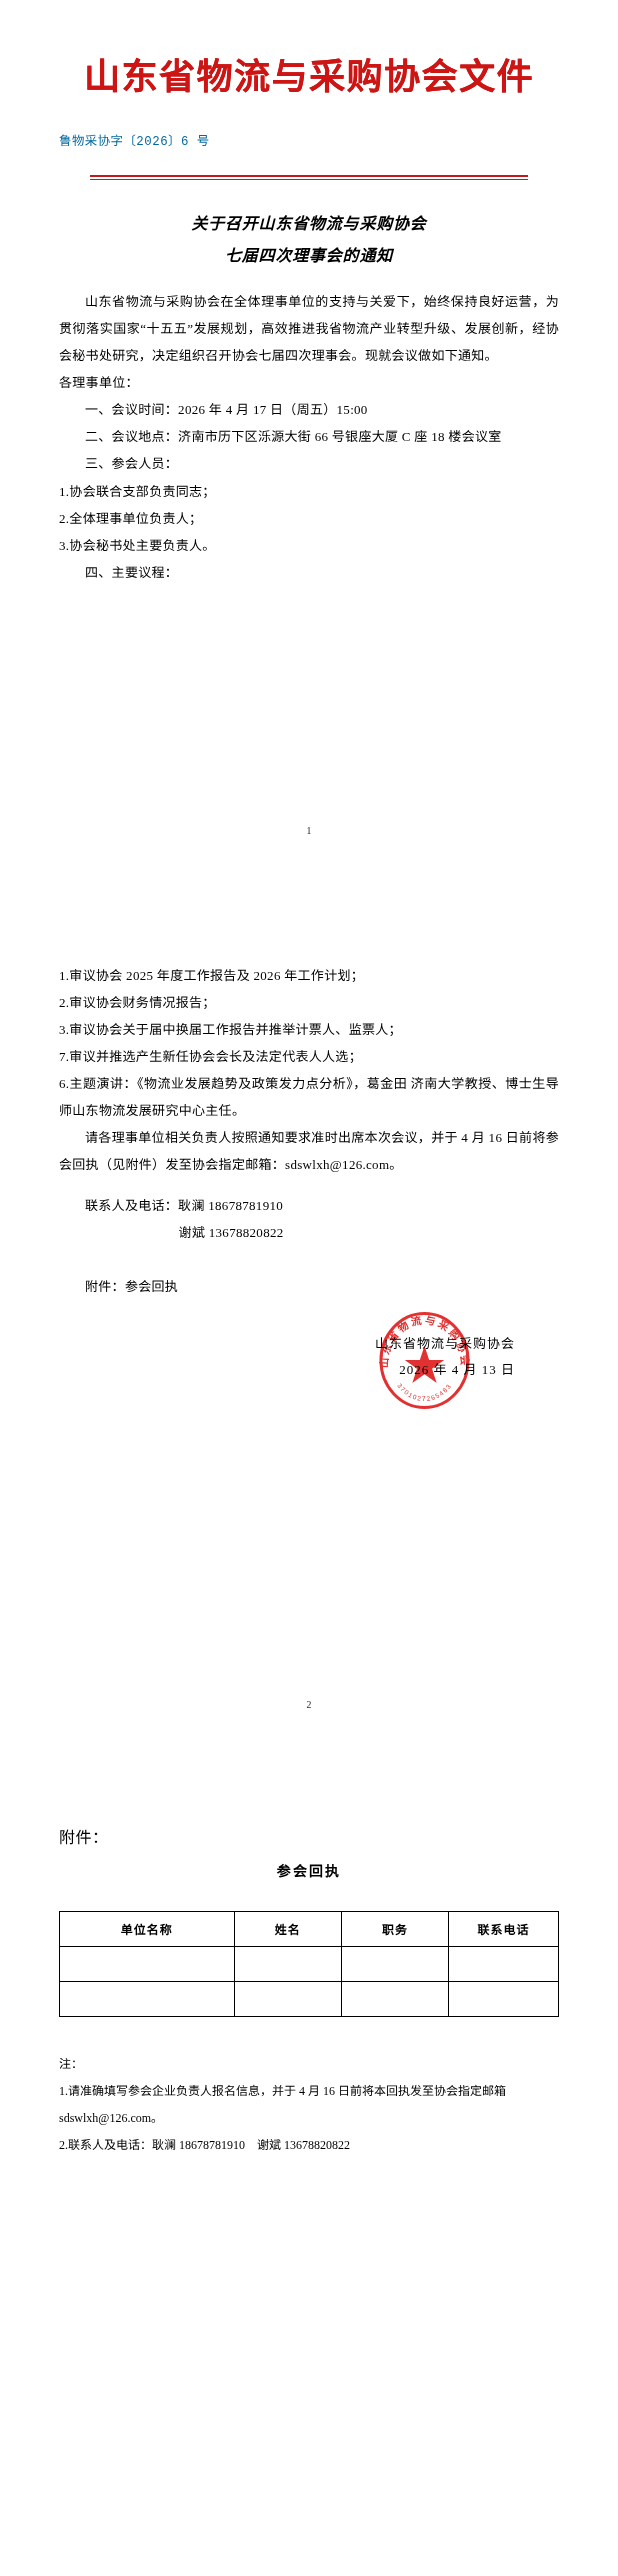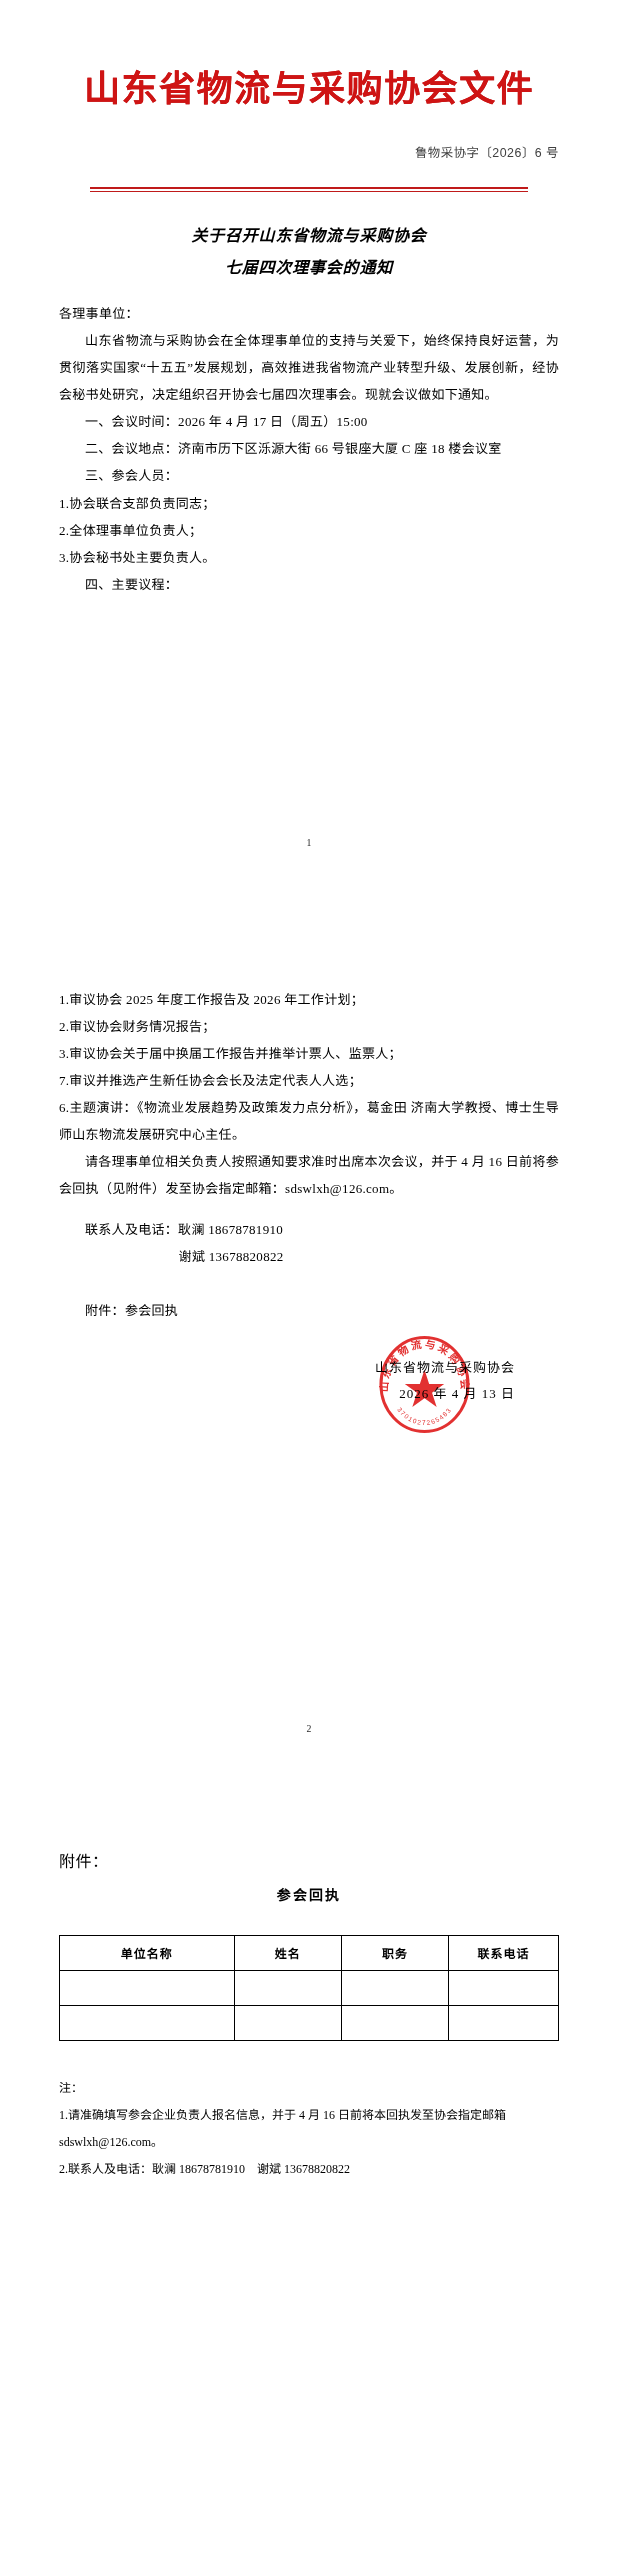--- a/index.html
+++ b/index.html
@@ -26,45 +26,44 @@
     background: #ffffff;
   }
   .page-1 { height: 874px; }
   .page-2 { height: 874px; }
   .page-3 { height: 874px; }
 
   .page-inner {
     padding: 0 59px;
     box-sizing: border-box;
     width: 100%;
-    margin-top: 12px;
   }
 
   
   .masthead {
     padding-top: 57px;
     text-align: center;
   }
   .masthead-title {
     color: #cf1414;
     font-family: "Liberation Serif", "DejaVu Serif", serif;
     font-weight: bold;
     font-size: 36px;
     letter-spacing: 1.5px;
     line-height: 1.12;
     white-space: nowrap;
     text-shadow: 0.3px 0.3px 0 #b51010;
   }
   .doc-number {
     margin-top: 34px;
-    text-align: right;
+    text-align: left;
     font-size: 12.4px;
     letter-spacing: 0.5px;
-    color: #404040;
-    font-family: Liberation Sans, sans-serif;
+    color: #0369a1;
+    font-family: Liberation Mono, monospace;
   }
   .red-rule-wrap {
     margin-top: 26px;
     padding: 0 31px;
   }
   .red-rule {
     height: 2.1px;
     background: #c01a1a;
     width: 100%;
   }
@@ -207,22 +206,22 @@
         <div class="red-rule"></div>
         <div class="red-rule-thin"></div>
       </div>
 
       <div class="doc-title">
         <div>关于召开山东省物流与采购协会</div>
         <div>七届四次理事会的通知</div>
       </div>
 
       <div class="body-block">
+        <p class="p p-indent">山东省物流与采购协会在全体理事单位的支持与关爱下，始终保持良好运营，为贯彻落实国家“十五五”发展规划，高效推进我省物流产业转型升级、发展创新，经协会秘书处研究，决定组织召开协会七届四次理事会。现就会议做如下通知。</p>
         <p class="p p-flush">各理事单位：</p>
-        <p class="p p-indent">山东省物流与采购协会在全体理事单位的支持与关爱下，始终保持良好运营，为贯彻落实国家“十五五”发展规划，高效推进我省物流产业转型升级、发展创新，经协会秘书处研究，决定组织召开协会七届四次理事会。现就会议做如下通知。</p>
         <p class="p p-indent">一、会议时间：2026 年 4 月 17 日（周五）15:00</p>
         <p class="p p-indent">二、会议地点：济南市历下区泺源大街 66 号银座大厦 C 座 18 楼会议室</p>
         <p class="p p-indent">三、参会人员：</p>
         <p class="p p-flush">1.协会联合支部负责同志；</p>
         <p class="p p-flush">2.全体理事单位负责人；</p>
         <p class="p p-flush">3.协会秘书处主要负责人。</p>
         <p class="p p-indent">四、主要议程：</p>
       </div>
 
     </div>

